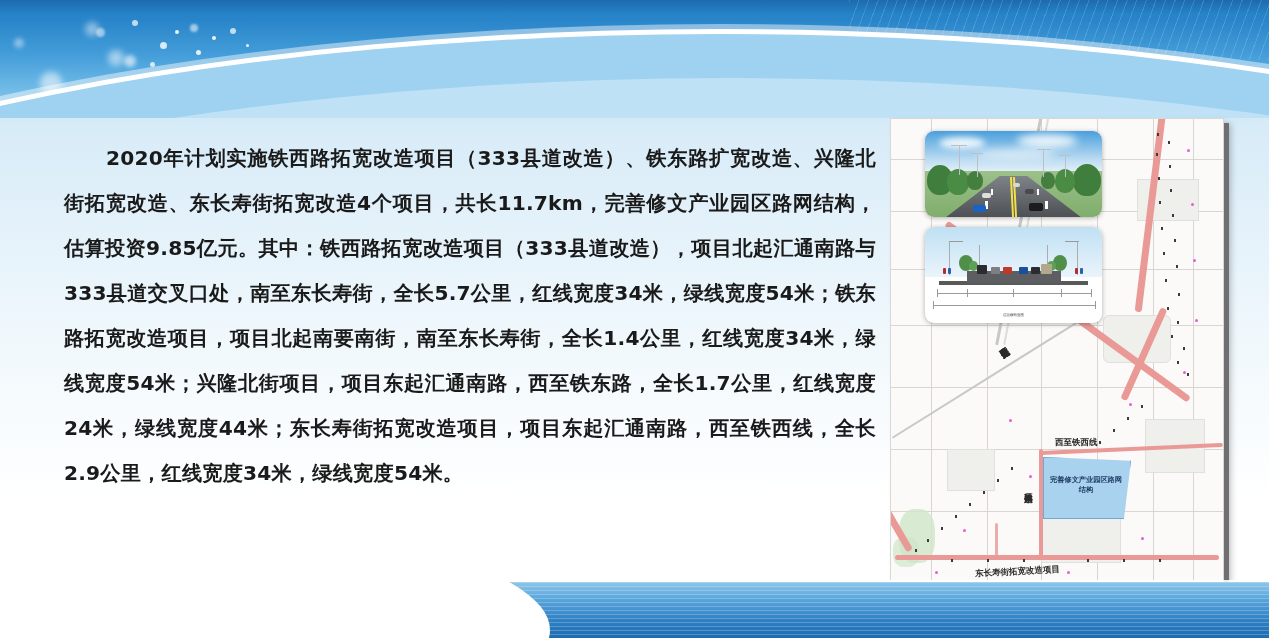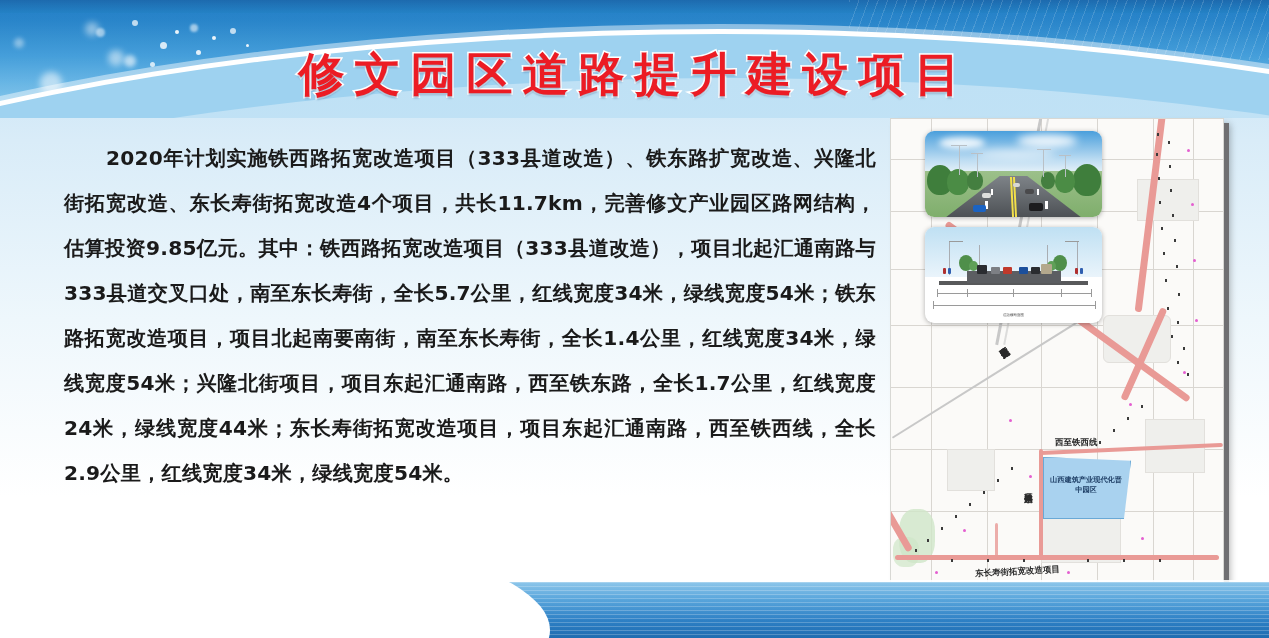--- a/index.html
+++ b/index.html
@@ -150,21 +150,20 @@
     <div class="bokeh" style="left:190px;top:24px;width:8px;height:8px;opacity:.55;filter:blur(1px);"></div>
     <div class="bokeh" style="left:212px;top:36px;width:4px;height:4px;opacity:.9;"></div>
     <div class="bokeh" style="left:230px;top:28px;width:6px;height:6px;opacity:.7;"></div>
     <div class="bokeh" style="left:246px;top:44px;width:3px;height:3px;opacity:.9;"></div>
     <div class="bokeh" style="left:14px;top:38px;width:10px;height:10px;opacity:.4;filter:blur(2px);"></div>
 
     <div class="hdr-sweep1"></div>
     <div class="hdr-sweep2"></div>
     <div class="hdr-sweep3"></div>
 
-    <div class="title">修文园区道路提升建设项目</div>
   </div>
 
   <div class="body-text">2020年计划实施铁西路拓宽改造项目（333县道改造）、铁东路扩宽改造、兴隆北街拓宽改造、东长寿街拓宽改造4个项目，共长11.7km，完善修文产业园区路网结构，估算投资9.85亿元。其中：铁西路拓宽改造项目（333县道改造），项目北起汇通南路与333县道交叉口处，南至东长寿街，全长5.7公里，红线宽度34米，绿线宽度54米；铁东路拓宽改造项目，项目北起南要南街，南至东长寿街，全长1.4公里，红线宽度34米，绿线宽度54米；兴隆北街项目，项目东起汇通南路，西至铁东路，全长1.7公里，红线宽度24米，绿线宽度44米；东长寿街拓宽改造项目，项目东起汇通南路，西至铁西线，全长2.9公里，红线宽度34米，绿线宽度54米。</div>
 
   <div class="mapwrap">
     <div class="mapbase"></div>
 
     <div class="mgrid" style="left:0;top:40px;width:332px;height:1px;"></div>
     <div class="mgrid" style="left:0;top:92px;width:332px;height:1px;"></div>
     <div class="mgrid" style="left:0;top:150px;width:332px;height:1px;"></div>
@@ -196,21 +195,21 @@
     <div class="mroad" style="left:270px;top:188px;width:7px;height:100px;transform:rotate(24deg);transform-origin:top left;"></div>
     <div class="mroad" style="left:300px;top:278px;width:7px;height:300px;transform:rotate(126deg);transform-origin:top left;"></div>
     <div class="mroad" style="left:22px;top:430px;width:7px;height:120px;transform:rotate(150deg);transform-origin:top left;"></div>
 
     <div class="mroad" style="left:4px;top:436px;width:324px;height:5px;"></div>
     <div class="mroad" style="left:148px;top:332px;width:184px;height:4px;transform:rotate(-2.5deg);transform-origin:left center;"></div>
     <div class="mroad" style="left:148px;top:330px;width:4px;height:110px;"></div>
     <div class="mroad" style="left:104px;top:404px;width:3px;height:36px;opacity:.8;"></div>
 
     <div class="mzone" style="left:152px;top:338px;width:86px;height:60px;clip-path:polygon(0 0,100% 6%,92% 100%,0 100%);"></div>
-    <div class="mzone-label" style="left:156px;top:356px;">山西建筑产业现代化晋中园区</div>
+    <div class="mzone-label" style="left:156px;top:356px;">完善修文产业园区路网结构</div>
 
     <div class="mdots">
       <div class="mdot" style="left:266px;top:14px;"></div>
         <div class="mdot" style="left:277px;top:22px;"></div>
       <div class="mdot" style="left:265px;top:34px;"></div>
         <div class="mdot" style="left:278px;top:46px;"></div>
       <div class="mdot" style="left:267px;top:58px;"></div>
         <div class="mdot" style="left:279px;top:70px;"></div>
       <div class="mdot" style="left:268px;top:82px;"></div>
         <div class="mdot" style="left:281px;top:95px;"></div>

